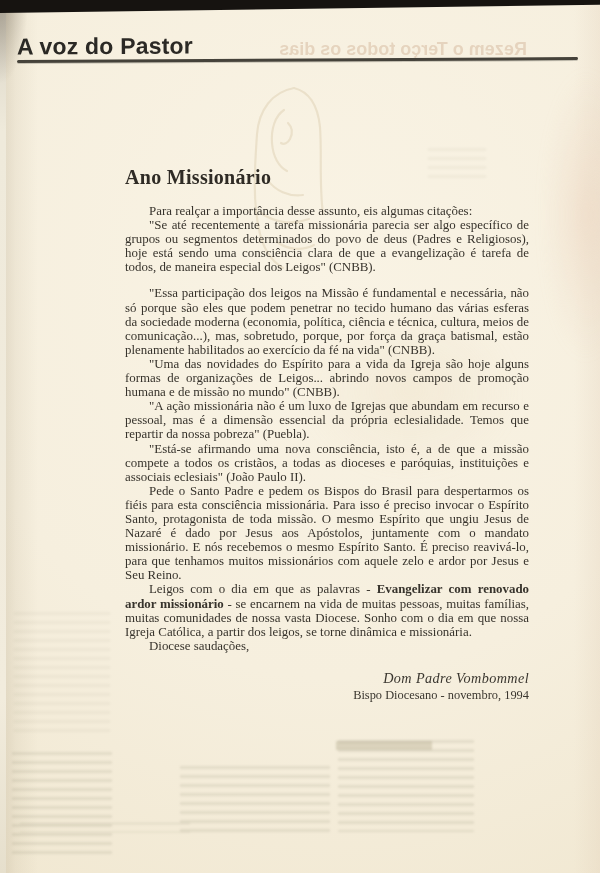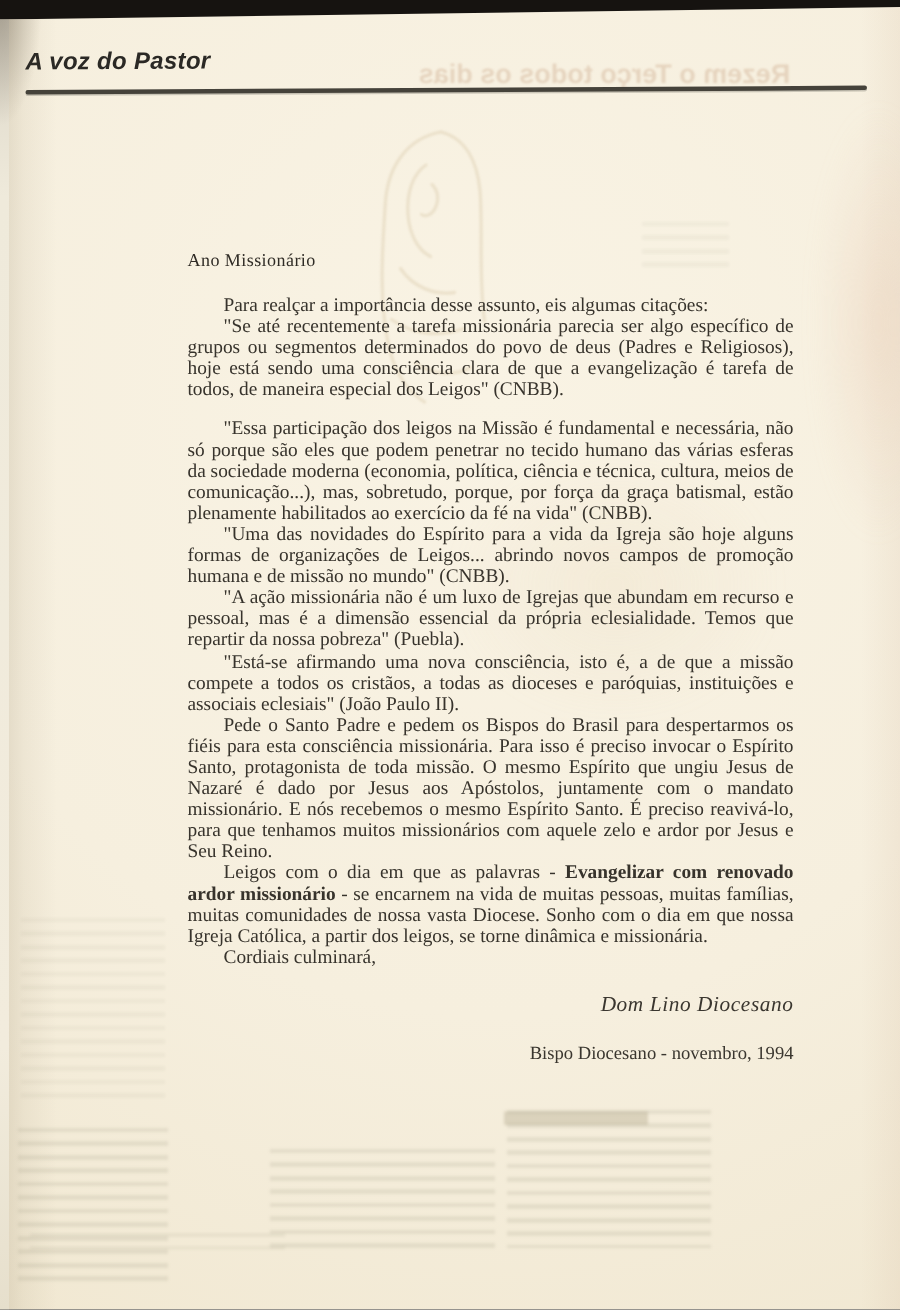--- a/index.html
+++ b/index.html
@@ -16,21 +16,21 @@
     background:linear-gradient(180deg,#d8d2c4,#efeadb 15%,#f2ecdd 80%,#e6dfcc);}
   .top-edge{position:absolute;top:0;left:0;width:100%;height:13px;background:#161310;
     clip-path:polygon(0 0,100% 0,100% 36%,0 100%);}
   .corner-shade{position:absolute;left:0;top:0;width:40px;height:120px;
     background:radial-gradient(100% 100% at 0 0, rgba(60,50,35,.35), rgba(60,50,35,0) 70%);}
 
   
   .masthead-title{
     position:absolute;left:17px;top:33px;
     font-family:"Liberation Sans", sans-serif;font-weight:bold;
-    font-size:16px;letter-spacing:.2px;color:#2b2925;transform:rotate(-.3deg);font-style:italic;
+    font-size:23px;letter-spacing:.2px;color:#2b2925;transform:rotate(-.3deg);
   }
   .masthead-rule{
     position:absolute;left:17px;top:60px;width:561px;height:3px;background:#45423a;
     transform:rotate(-.3deg);transform-origin:left center;border-radius:2px;
     box-shadow:0 1px 0 rgba(69,66,58,.25);
   }
 
   
   .bleed-title{
     position:absolute;left:236px;top:39px;width:334px;text-align:center;
@@ -46,29 +46,29 @@
   
   .blob{position:absolute;pointer-events:none;filter:blur(7px);}
   .blob.r1{right:-28px;top:70px;width:85px;height:290px;
     background:radial-gradient(closest-side, rgba(228,190,165,.30), rgba(228,190,165,0));}
   .blob.r2{left:300px;top:300px;width:220px;height:180px;
     background:radial-gradient(closest-side, rgba(225,205,170,.18), rgba(225,205,170,0));}
 
   
   .article{position:absolute;left:125px;top:166px;width:404px;}
   .article h2{
-    font-size:12px;font-weight:normal;margin:0 0 15px 0;letter-spacing:.3px;color:#2f2b25;
+    font-size:20px;font-weight:bold;margin:0 0 15px 0;letter-spacing:.3px;color:#2f2b25;
   }
   .para{margin:0;text-indent:24px;text-align:justify;
     font-size:12.9px;line-height:14.1px;color:#37332c;}
   .para b{font-weight:bold;}
   .article .para:nth-of-type(2){margin-bottom:12px;}
   .signature{margin-top:17px;text-align:right;padding-right:0;}
   .sig-name{font-style:italic;font-size:14.2px;letter-spacing:.4px;color:#3a362f;}
-  .sig-role{font-size:12.4px;margin-top:16px;color:#3a362f;}
+  .sig-role{font-size:12.4px;margin-top:1px;color:#3a362f;}
 
   
   .bleed-lines{position:absolute;pointer-events:none;filter:blur(.9px);
     background:repeating-linear-gradient(180deg,
       rgba(138,136,112,.45) 0 3px, rgba(0,0,0,0) 3px 9px);}
   .bl1{left:14px;top:612px;width:96px;height:122px;opacity:.16;}
   .bl2{left:12px;top:752px;width:100px;height:108px;opacity:.34;}
   .bl3{left:180px;top:766px;width:150px;height:72px;opacity:.34;}
   .bl4{left:338px;top:740px;width:136px;height:92px;opacity:.34;}
   .bl5{left:336px;top:741px;width:96px;height:9px;opacity:.5;background:rgba(150,138,105,.55);}
@@ -108,24 +108,24 @@
     <h2>Ano Missionário</h2>
     <div id="paragraphs">
         <p class="para"><span>Para realçar a importância desse assunto, eis algumas citações:</span></p>
         <p class="para"><span>"Se até recentemente a tarefa missionária parecia ser algo específico de grupos ou segmentos determinados do povo de deus (Padres e Religiosos), hoje está sendo uma consciência clara de que a evangelização é tarefa de todos, de maneira especial dos Leigos" (CNBB).</span></p>
         <p class="para"><span>"Essa participação dos leigos na Missão é fundamental e necessária, não só porque são eles que podem penetrar no tecido humano das várias esferas da sociedade moderna (economia, política, ciência e técnica, cultura, meios de comunicação...), mas, sobretudo, porque, por força da graça batismal, estão plenamente habilitados ao exercício da fé na vida" (CNBB).</span></p>
         <p class="para"><span>"Uma das novidades do Espírito para a vida da Igreja são hoje alguns formas de organizações de Leigos... abrindo novos campos de promoção humana e de missão no mundo" (CNBB).</span></p>
         <p class="para"><span>"A ação missionária não é um luxo de Igrejas que abundam em recurso e pessoal, mas é a dimensão essencial da própria eclesialidade. Temos que repartir da nossa pobreza" (Puebla).</span></p>
         <p class="para"><span>"Está-se afirmando uma nova consciência, isto é, a de que a missão compete a todos os cristãos, a todas as dioceses e paróquias, instituições e associais eclesiais" (João Paulo II).</span></p>
         <p class="para"><span>Pede o Santo Padre e pedem os Bispos do Brasil para despertarmos os fiéis para esta consciência missionária. Para isso é preciso invocar o Espírito Santo, protagonista de toda missão. O mesmo Espírito que ungiu Jesus de Nazaré é dado por Jesus aos Apóstolos, juntamente com o mandato missionário. E nós recebemos o mesmo Espírito Santo. É preciso reavivá-lo, para que tenhamos muitos missionários com aquele zelo e ardor por Jesus e Seu Reino.</span></p>
         <p class="para"><span>Leigos com o dia em que as palavras - </span><b>Evangelizar com renovado ardor missionário</b><span> - se encarnem na vida de muitas pessoas, muitas famílias, muitas comunidades de nossa vasta Diocese. Sonho com o dia em que nossa Igreja Católica, a partir dos leigos, se torne dinâmica e missionária.</span></p>
-        <p class="para"><span>Cordiais culminará,</span></p>
+        <p class="para"><span>Diocese saudações,</span></p>
       </div>
     <div class="signature">
-      <div class="sig-name">Dom Lino Diocesano</div>
+      <div class="sig-name">Dom Padre Vombommel</div>
       <div class="sig-role">Bispo Diocesano - novembro, 1994</div>
     </div>
   </div>
 
   <div class="bleed-lines bl1"></div>
   <div class="bleed-lines bl2"></div>
   <div class="bleed-lines bl3"></div>
   <div class="bleed-lines bl4"></div>
   <div class="bl5 bleed-lines" style="background:rgba(150,138,105,.55);"></div>
   <div class="bleed-lines bl6"></div>

